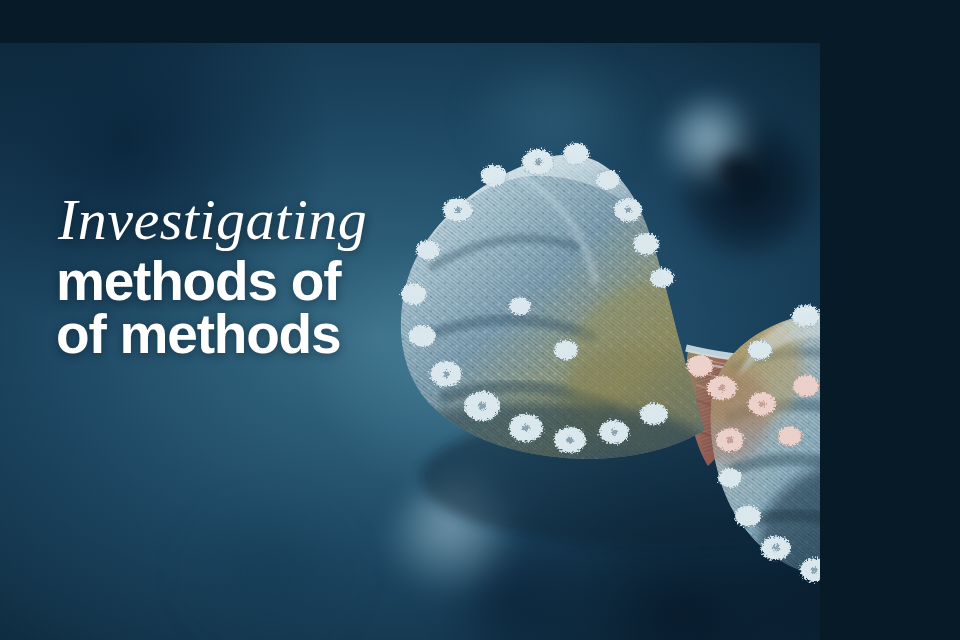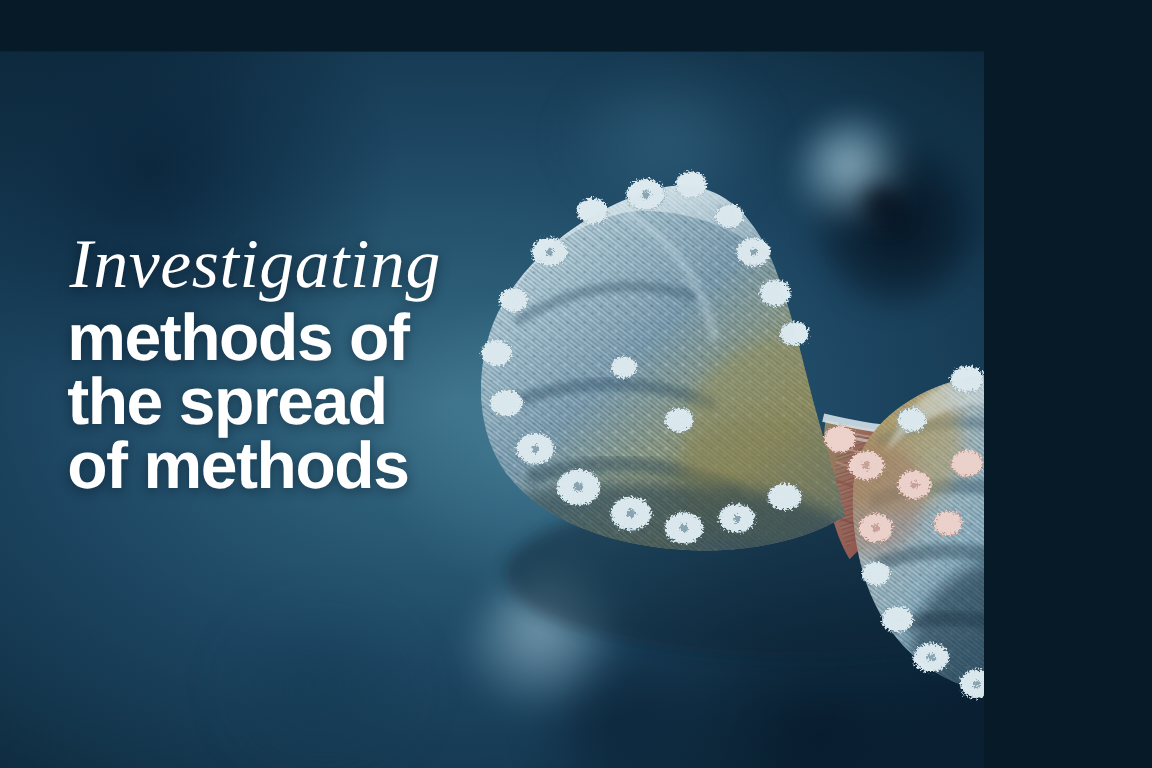--- a/index.html
+++ b/index.html
@@ -386,17 +386,16 @@
                C546 440 500 466 452 458 C404 450 368 414 352 368 C340 332 338 296 344 268
                C356 232 392 208 430 198 Z" fill="#9fc3d2"></path>
     </g>
   </svg>
 
   <div class="bg-vignette"></div>
 
   <div class="headline">
     <div class="hl-script">Investigating</div>
     <div class="hl-bold">methods of</div>
-    <div class="hl-bold">the spread</div>
     <div class="hl-bold">of methods</div>
   </div>
 
 </div>
 
 </body></html>

